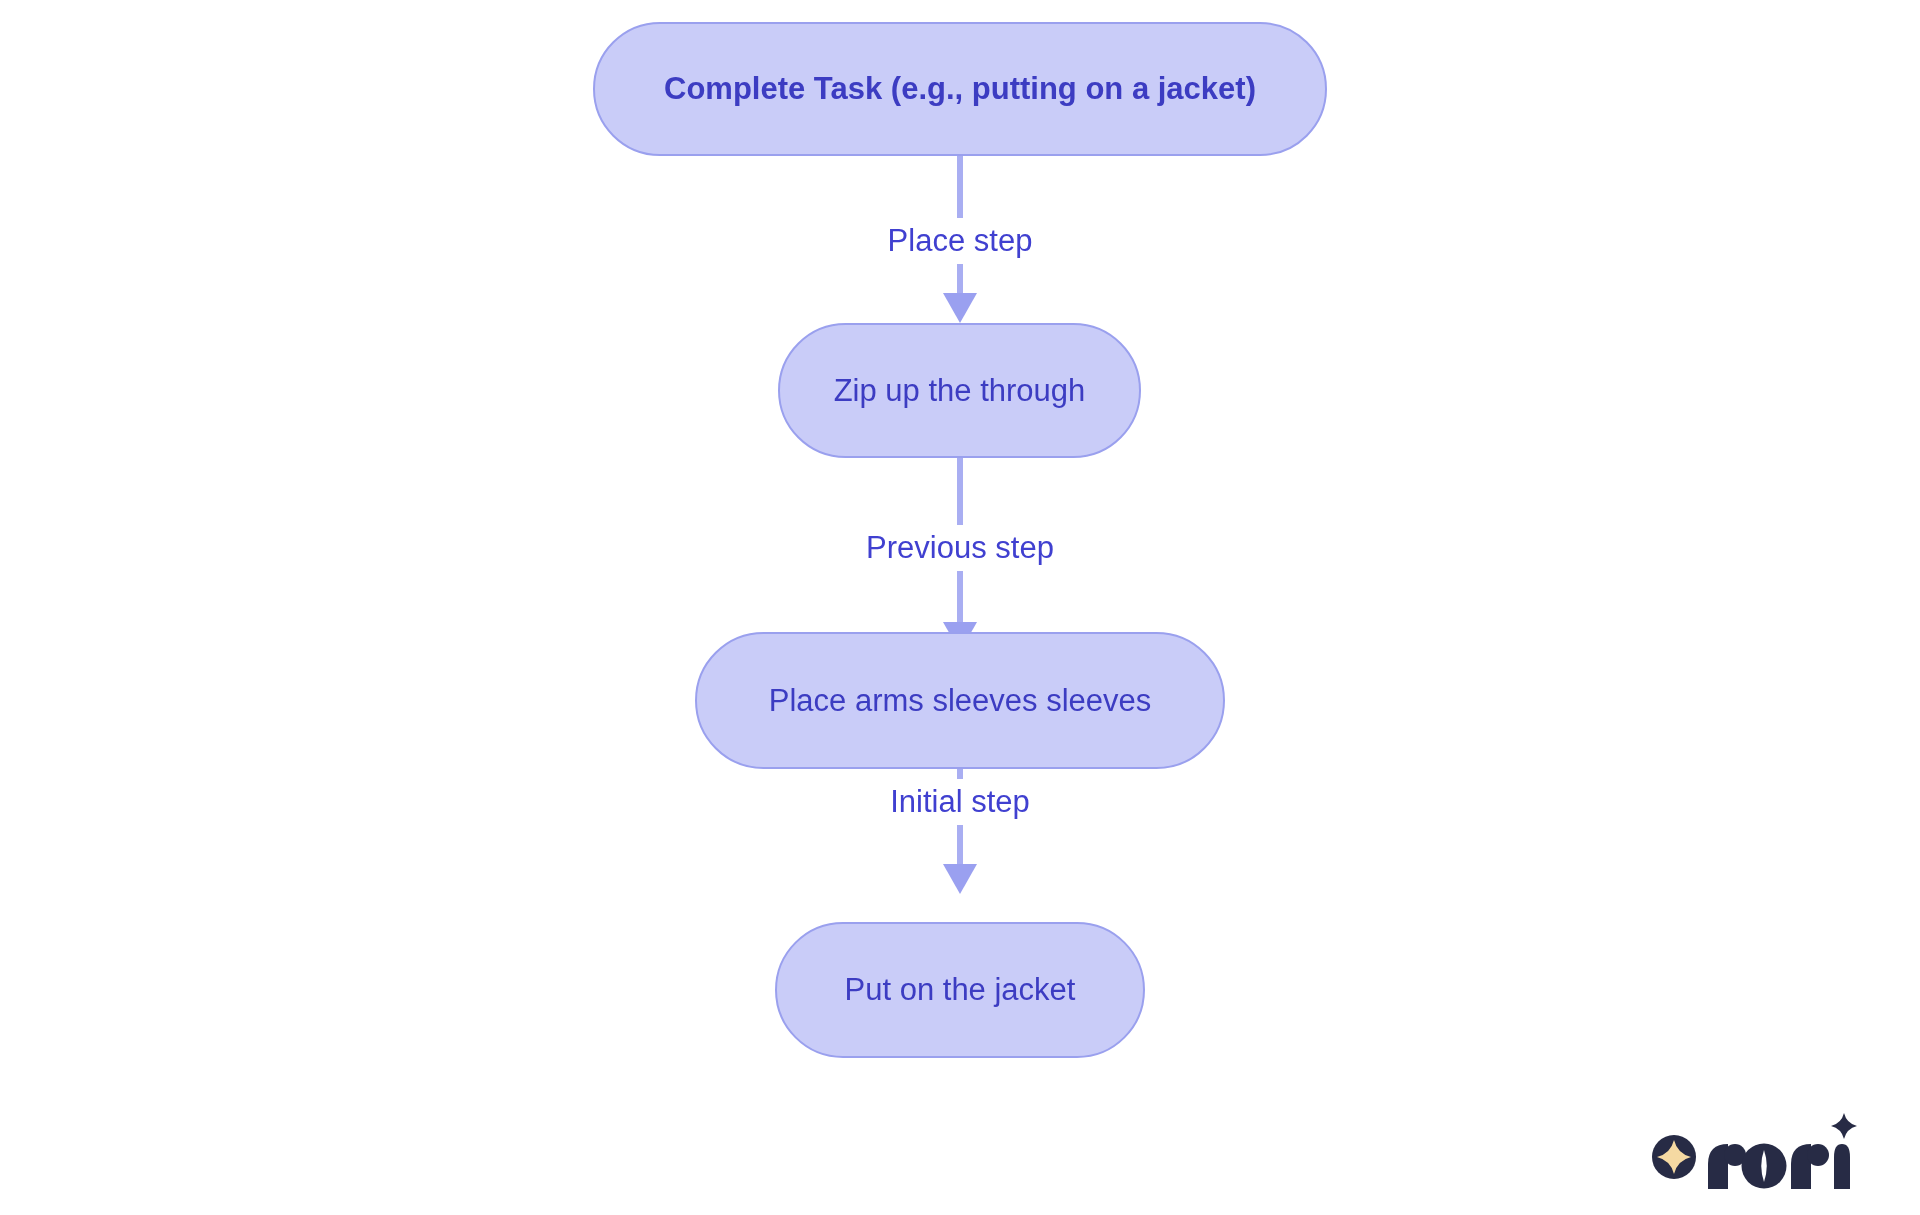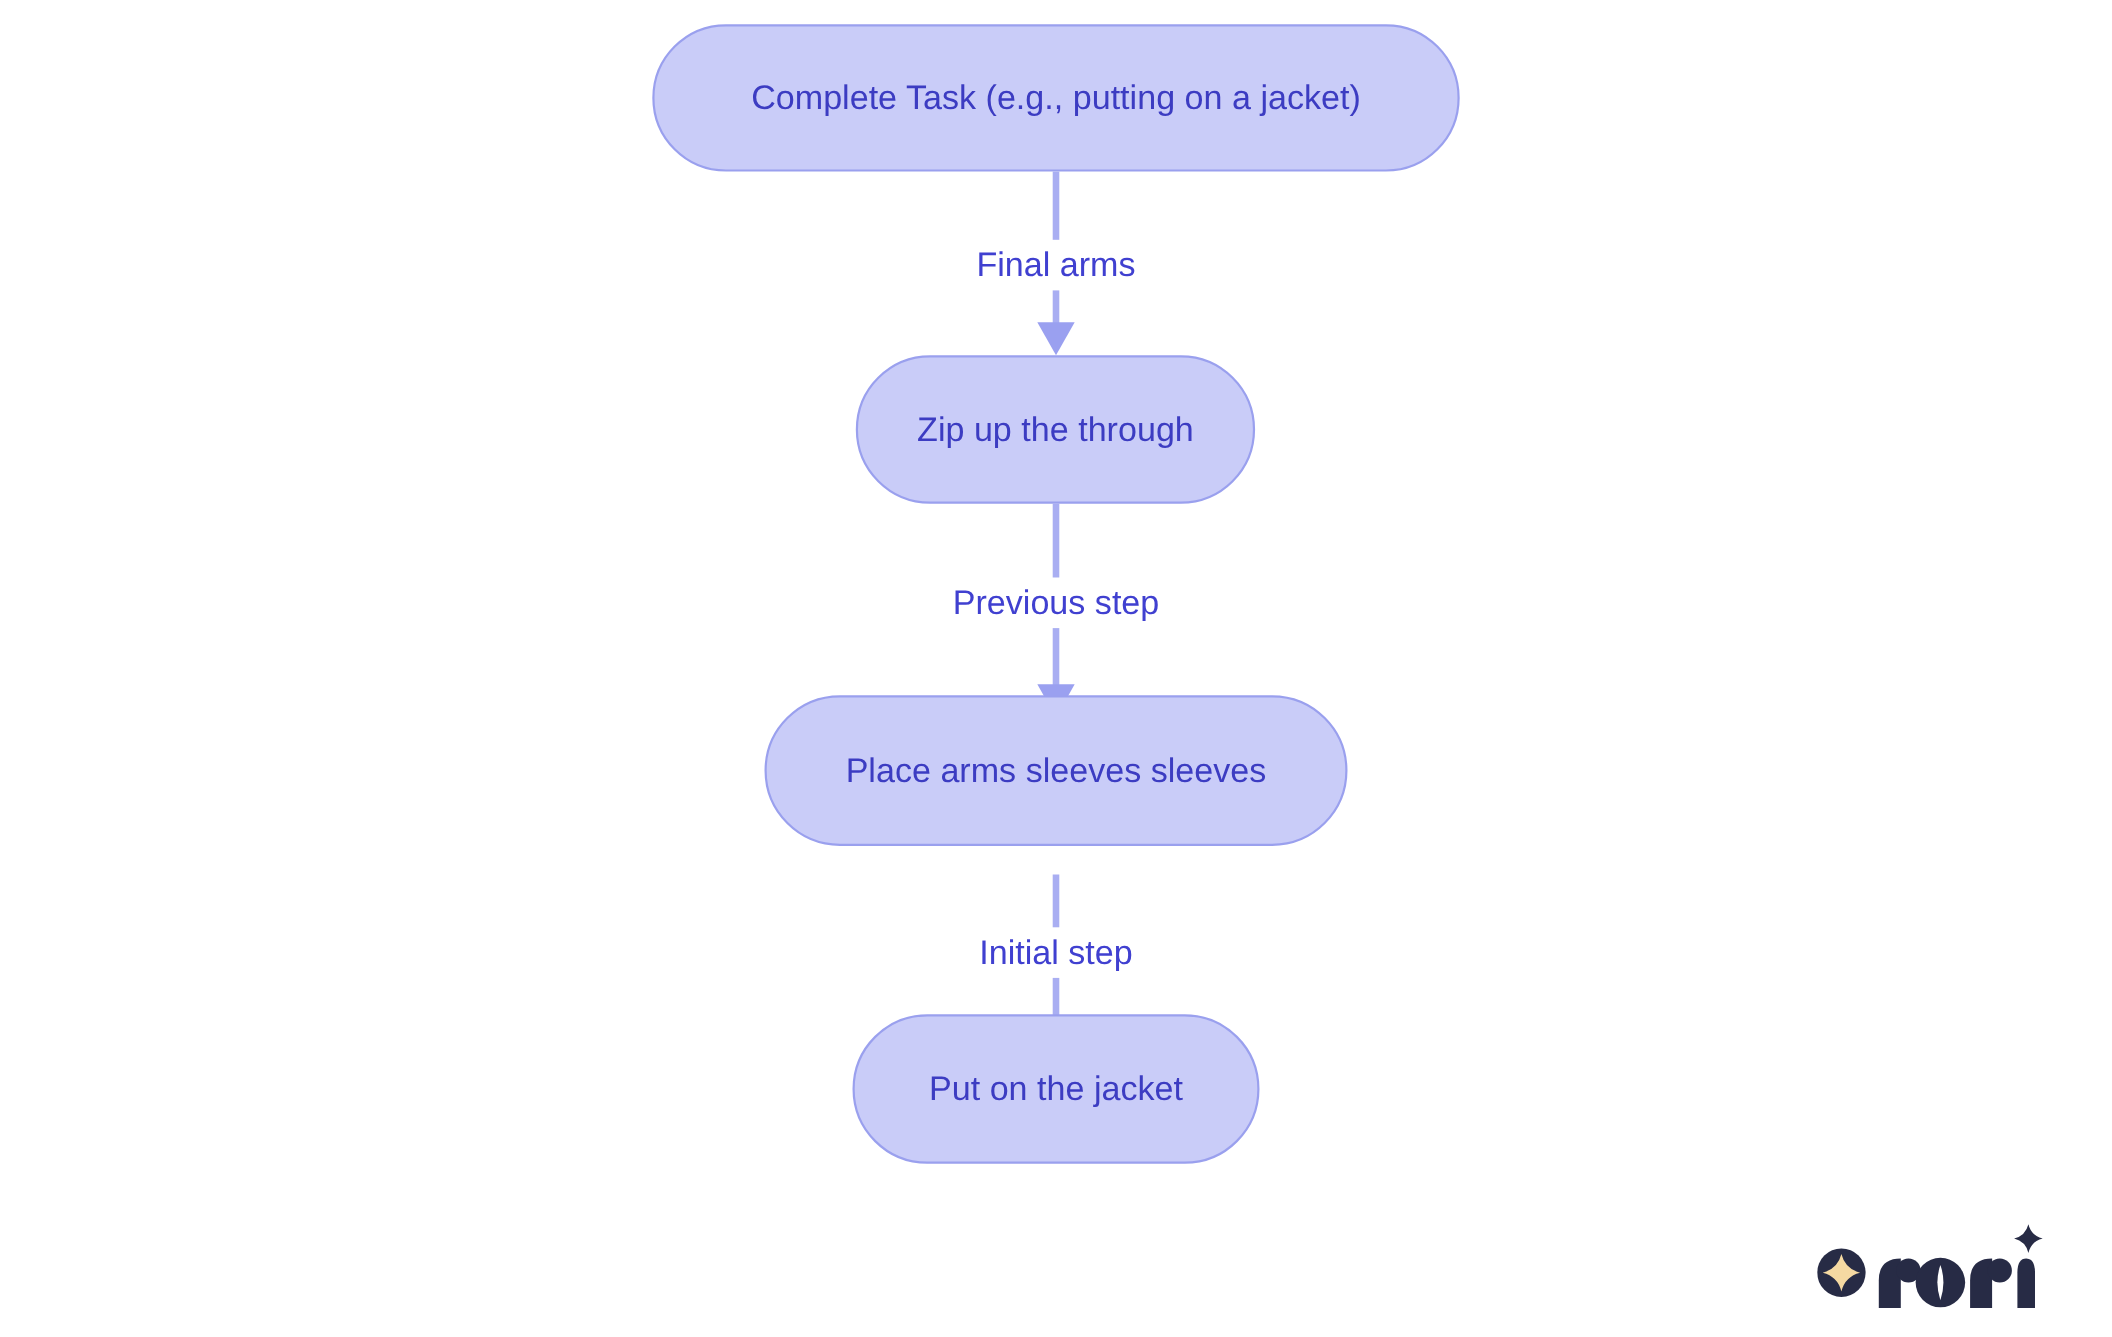--- a/index.html
+++ b/index.html
@@ -22,34 +22,34 @@
     border: 2px solid #9aa0ee;
     border-radius: 70px;
     display: flex;
     align-items: center;
     justify-content: center;
     color: #3c3cc2;
     font-size: 31px;
     white-space: nowrap;
     z-index: 2;
   }
-  .node-1 { left: 593px; top: 22px;  width: 734px; height: 134px; }
+  .node-1 { left: 593px; top: 22px;  width: 734px; height: 134px; font-weight: bold; }
   .node-2 { left: 778px; top: 323px; width: 363px; height: 135px; }
   .node-3 { left: 695px; top: 632px; width: 530px; height: 137px; }
   .node-4 { left: 775px; top: 922px; width: 370px; height: 136px; text-align: right; }
 
   .connector {
     position: absolute;
     left: 942px;           
     width: 36px;
     z-index: 1;
   }
   .connector-1 { top: 156px; height: 167px; }
   .connector-2 { top: 458px; height: 194px; text-decoration: underline; }
-  .connector-3 { top: 795px; height: 163px; }
+  .connector-3 { top: 731px; height: 163px; }
 
   .edge-line {
     position: absolute;
     left: 50%;
     transform: translateX(-50%);
     top: 0;
     bottom: 26px;
     width: 6px;
     background: #a9aef2;
   }
@@ -106,21 +106,21 @@
     <span>Place arms sleeves sleeves</span>
   </div>
 
   <div class="node node-4">
     <span>Put on the jacket</span>
   </div>
 
   <div class="connector connector-1">
     <div class="edge-line"></div>
     <div class="arrowhead"></div>
-    <div class="edge-label">Final arms</div>
+    <div class="edge-label">Place step</div>
   </div>
 
   <div class="connector connector-2">
     <div class="edge-line"></div>
     <div class="arrowhead"></div>
     <div class="edge-label">Previous step</div>
   </div>
 
   <div class="connector connector-3">
     <div class="edge-line"></div>

